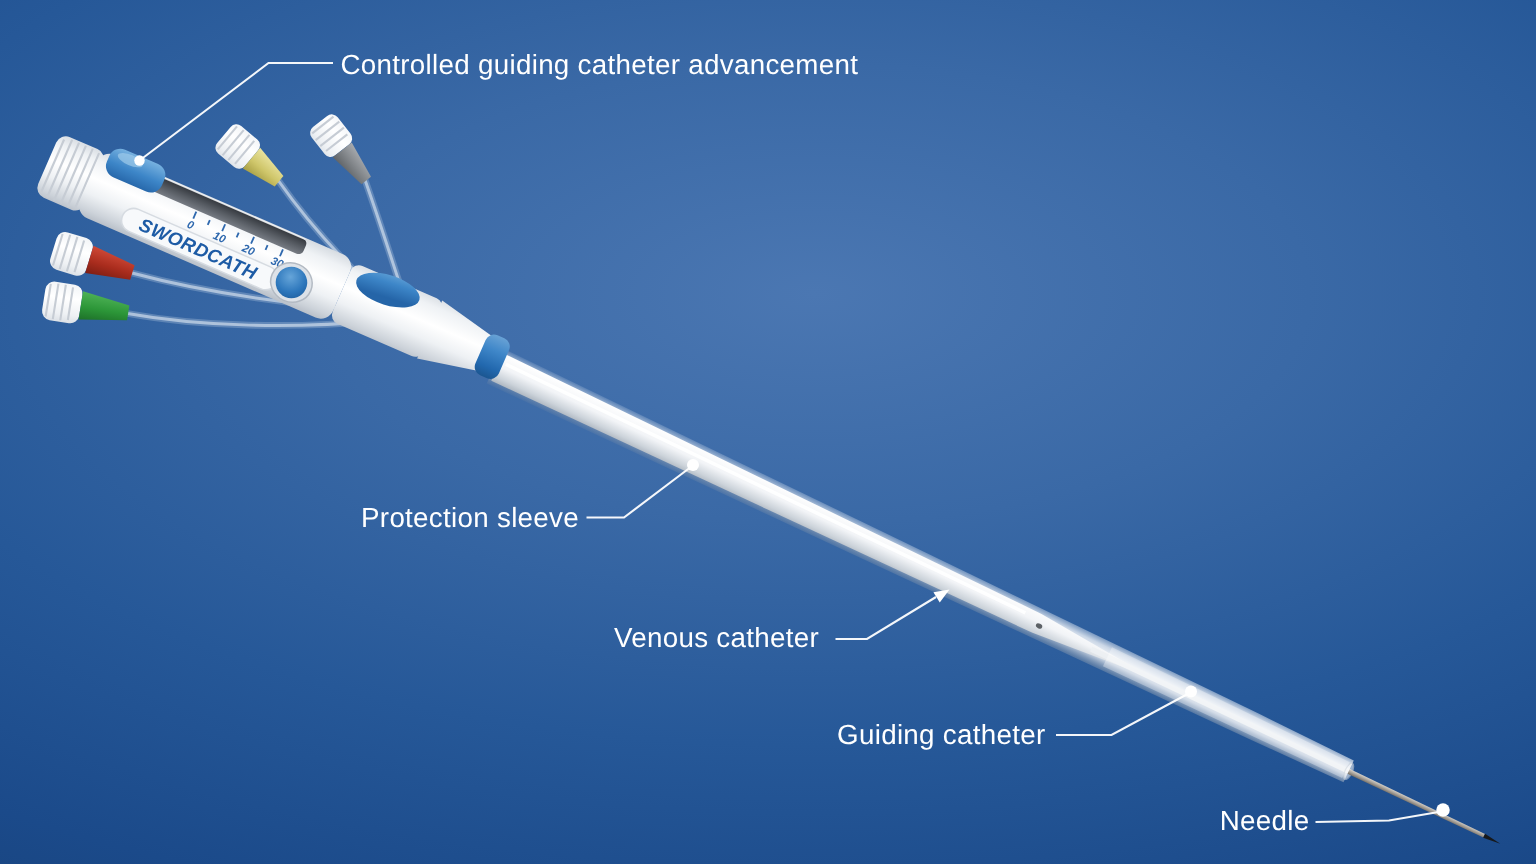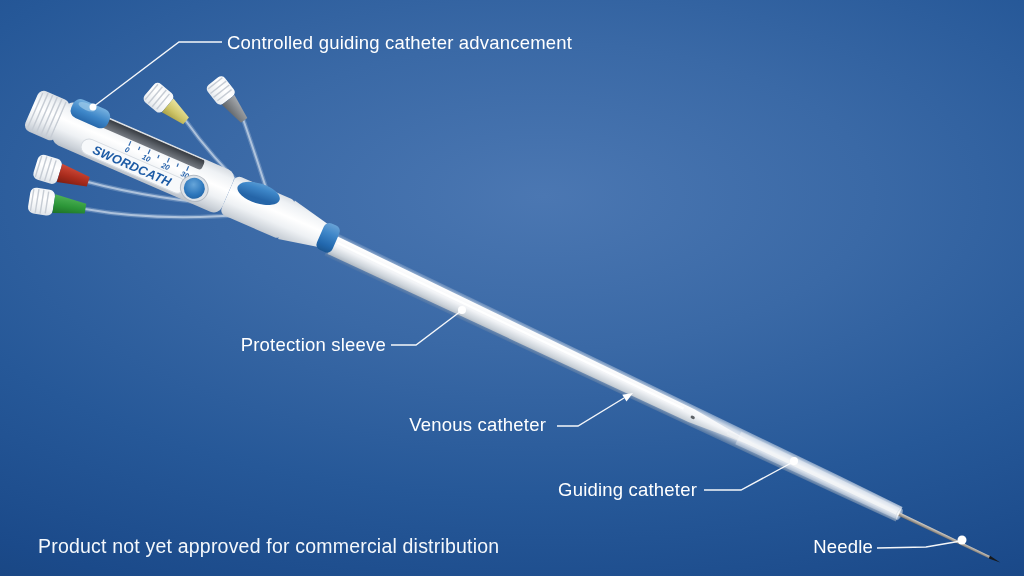--- a/index.html
+++ b/index.html
@@ -236,14 +236,13 @@
       <text class="ann-text" x="697" y="496" text-anchor="end">Guiding catheter</text>
     </g>
     <g>
       <polyline class="ann-line" points="877,548 926,547 961,541"></polyline>
       <circle cx="962" cy="540" r="4.5" fill="#ffffff"></circle>
       <text class="ann-text" x="873" y="553" text-anchor="end">Needle</text>
     </g>
   </g>
 </svg>
 
-<div class="footer">Product not yet approved for commercial distribution</div>
 </div>
 
 </body></html>

